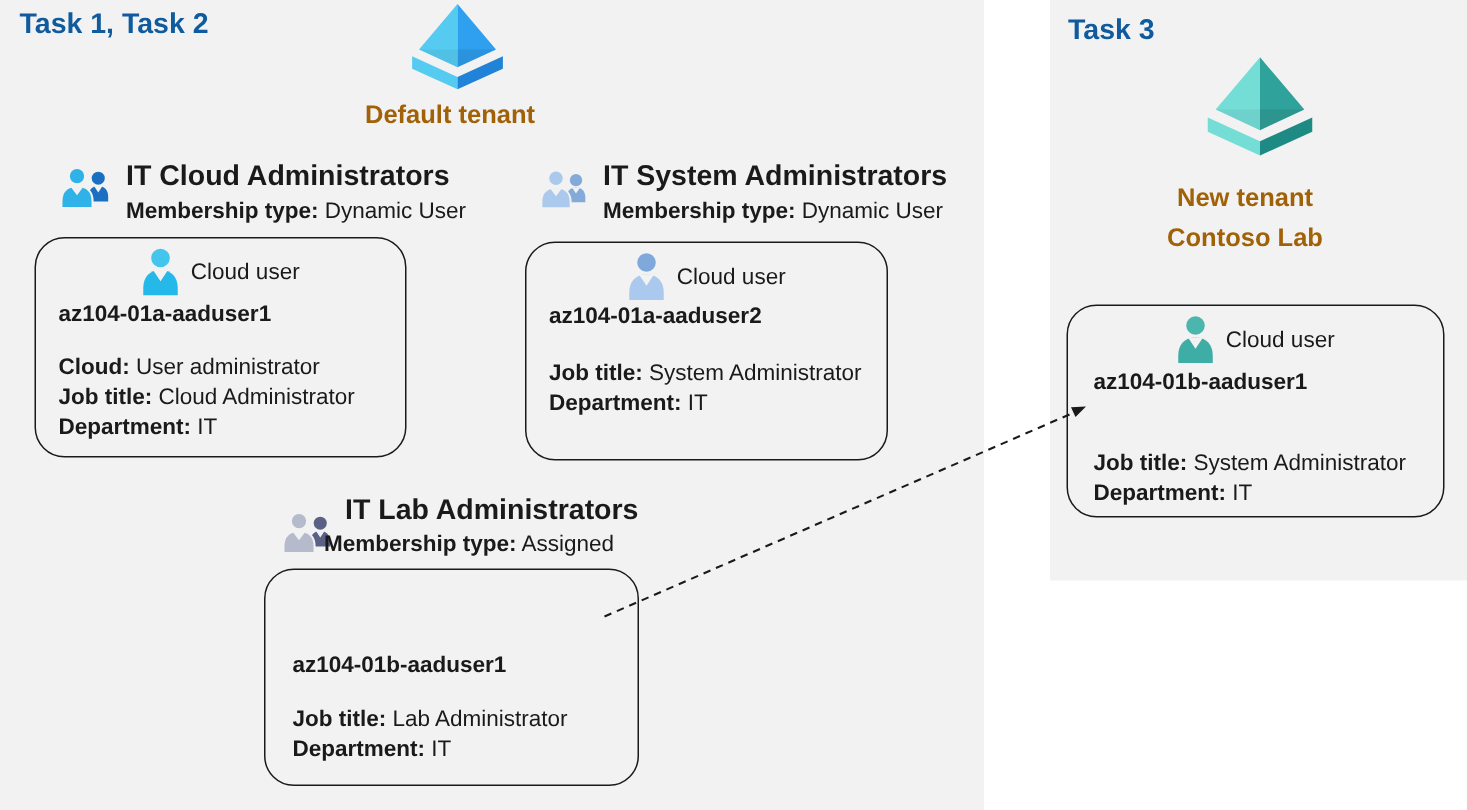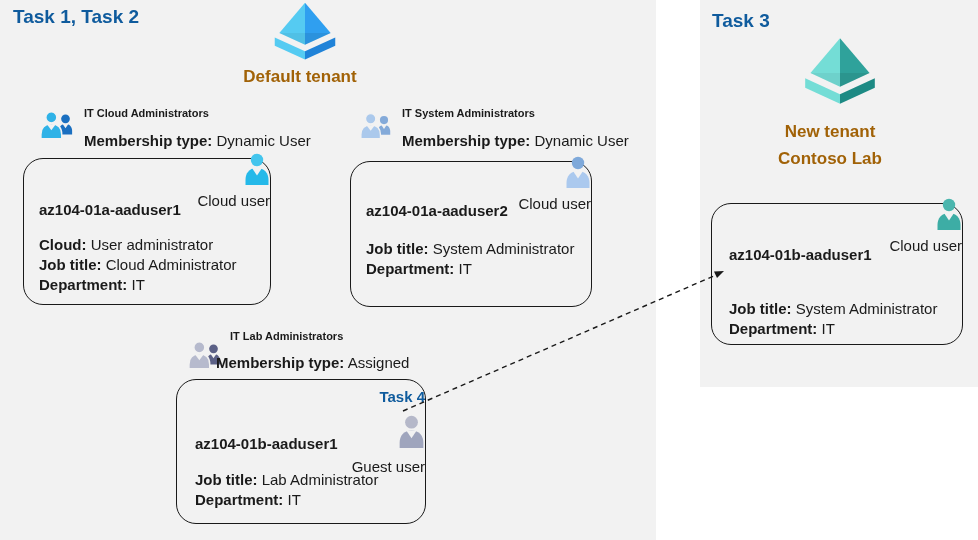--- a/index.html
+++ b/index.html
@@ -8,30 +8,30 @@
     background:#ffffff;
     font-family:"Liberation Sans", sans-serif;
     color:#1a1a1a;
     -webkit-font-smoothing:antialiased;
   }
   .panel{position:absolute;background:#f2f2f2;}
   #left-panel{left:0;top:0;width:656px;height:540px;}
   #right-panel{left:700px;top:0;width:278px;height:387px;}
   .task-label{position:absolute;font-size:19px;font-weight:700;color:#0f5b9d;}
   .tenant-label{position:absolute;font-size:17px;font-weight:700;text-align:center;color:#a16207;}
-  .group-title{position:absolute;font-size:11px;font-weight:700;white-space:nowrap;}
+  .group-title{position:absolute;font-size:19px;font-weight:700;white-space:nowrap;}
   .membership{position:absolute;font-size:15px;white-space:nowrap;}
   .membership .b{font-weight:700;}
   .card{
     position:absolute;border:1.4px solid #1a1a1a;border-radius:20px;
     background:transparent;box-sizing:border-box;
   }
   .card-header{
     position:absolute;left:0;right:0;top:5px;height:34px;
-    display:flex;align-items:flex-end;justify-content:center;gap:7px;flex-direction:column;
+    display:flex;align-items:center;justify-content:center;gap:7px;
   }
   .card-header.left-align{justify-content:flex-start;padding-left:18px;gap:10px;}
   .user-type{font-size:15px;white-space:nowrap;}
   .username{position:absolute;font-size:15px;font-weight:700;white-space:nowrap;}
   .fields{position:absolute;font-size:15px;line-height:20px;white-space:nowrap;}
   .fields .b{font-weight:700;}
   .inline-task{font-size:15px;font-weight:700;color:#0f5b9d;white-space:nowrap;}
   svg{display:block;}
   .icon{flex:0 0 auto;}
   .abs{position:absolute;}
@@ -124,29 +124,20 @@
   <path d="M12 16 C 4.5 16 1 20.5 1 27 L1 31.5 L23 31.5 L23 27 C23 20.5 19.5 16 12 16 Z" stroke="#f2f2f2" stroke-width="1.5" fill="#b6bacd"></path>
   <polygon points="7.5,16.5 16.5,16.5 12,22.5" fill="#f2f2f2"></polygon>
 </svg>
 <div class="group-title" style="left:230px;top:330px;">IT Lab Administrators</div>
 <div class="membership" style="left:216px;top:354px;">
   <span class="b">Membership type:</span>
   <span>Assigned</span>
 </div>
 
 <div class="card" style="left:176px;top:379px;width:250px;height:145px;">
-  <div class="card-header left-align" style="top:8px;">
-    <span class="inline-task">Task 4</span>
-    <svg class="icon" width="27" height="33" viewBox="0 0 26 32">
-      <circle cx="13" cy="7" r="6.2" fill="#b5b8c9"></circle>
-      <path d="M13 15 C 5.5 15 1.5 20 1.5 27 L1.5 32 L24.5 32 L24.5 27 C24.5 20 20.5 15 13 15 Z" fill="#9fa5bd"></path>
-      <polygon points="8,15 18,15 13,22.5" fill="#f2f2f2"></polygon>
-    </svg>
-    <span class="user-type">Guest user</span>
-  </div>
   <div class="username" style="left:18px;top:55px;">az104-01b-aaduser1</div>
   <div class="fields" style="left:18px;top:90px;">
     <div><span class="b">Job title:</span> <span>Lab Administrator</span></div>
     <div><span class="b">Department:</span> <span>IT</span></div>
   </div>
 </div>
 
 <div class="task-label" style="left:712px;top:10px;">Task 3</div>
 
 <svg class="abs" style="left:802px;top:36px;" width="76" height="72" viewBox="0 0 72 64">

